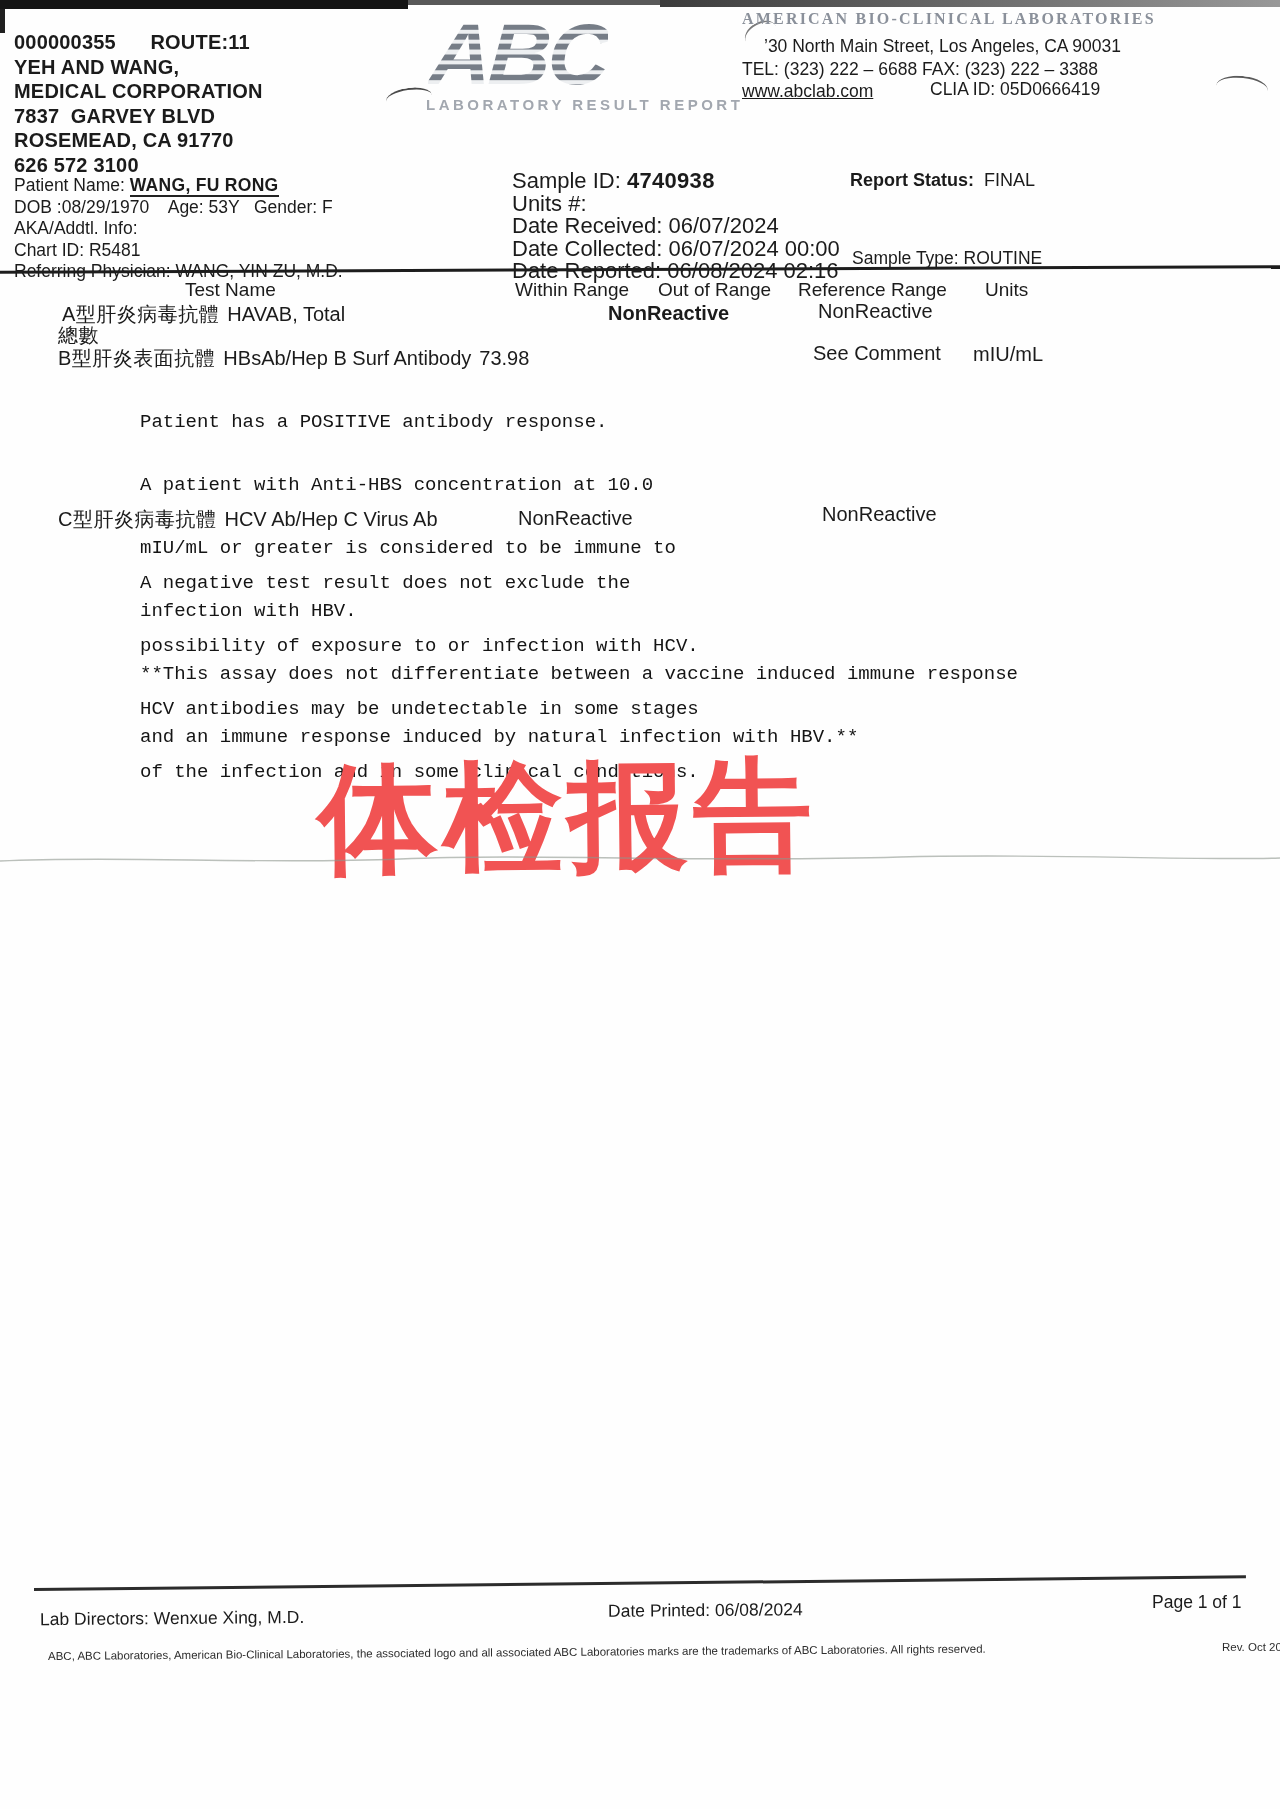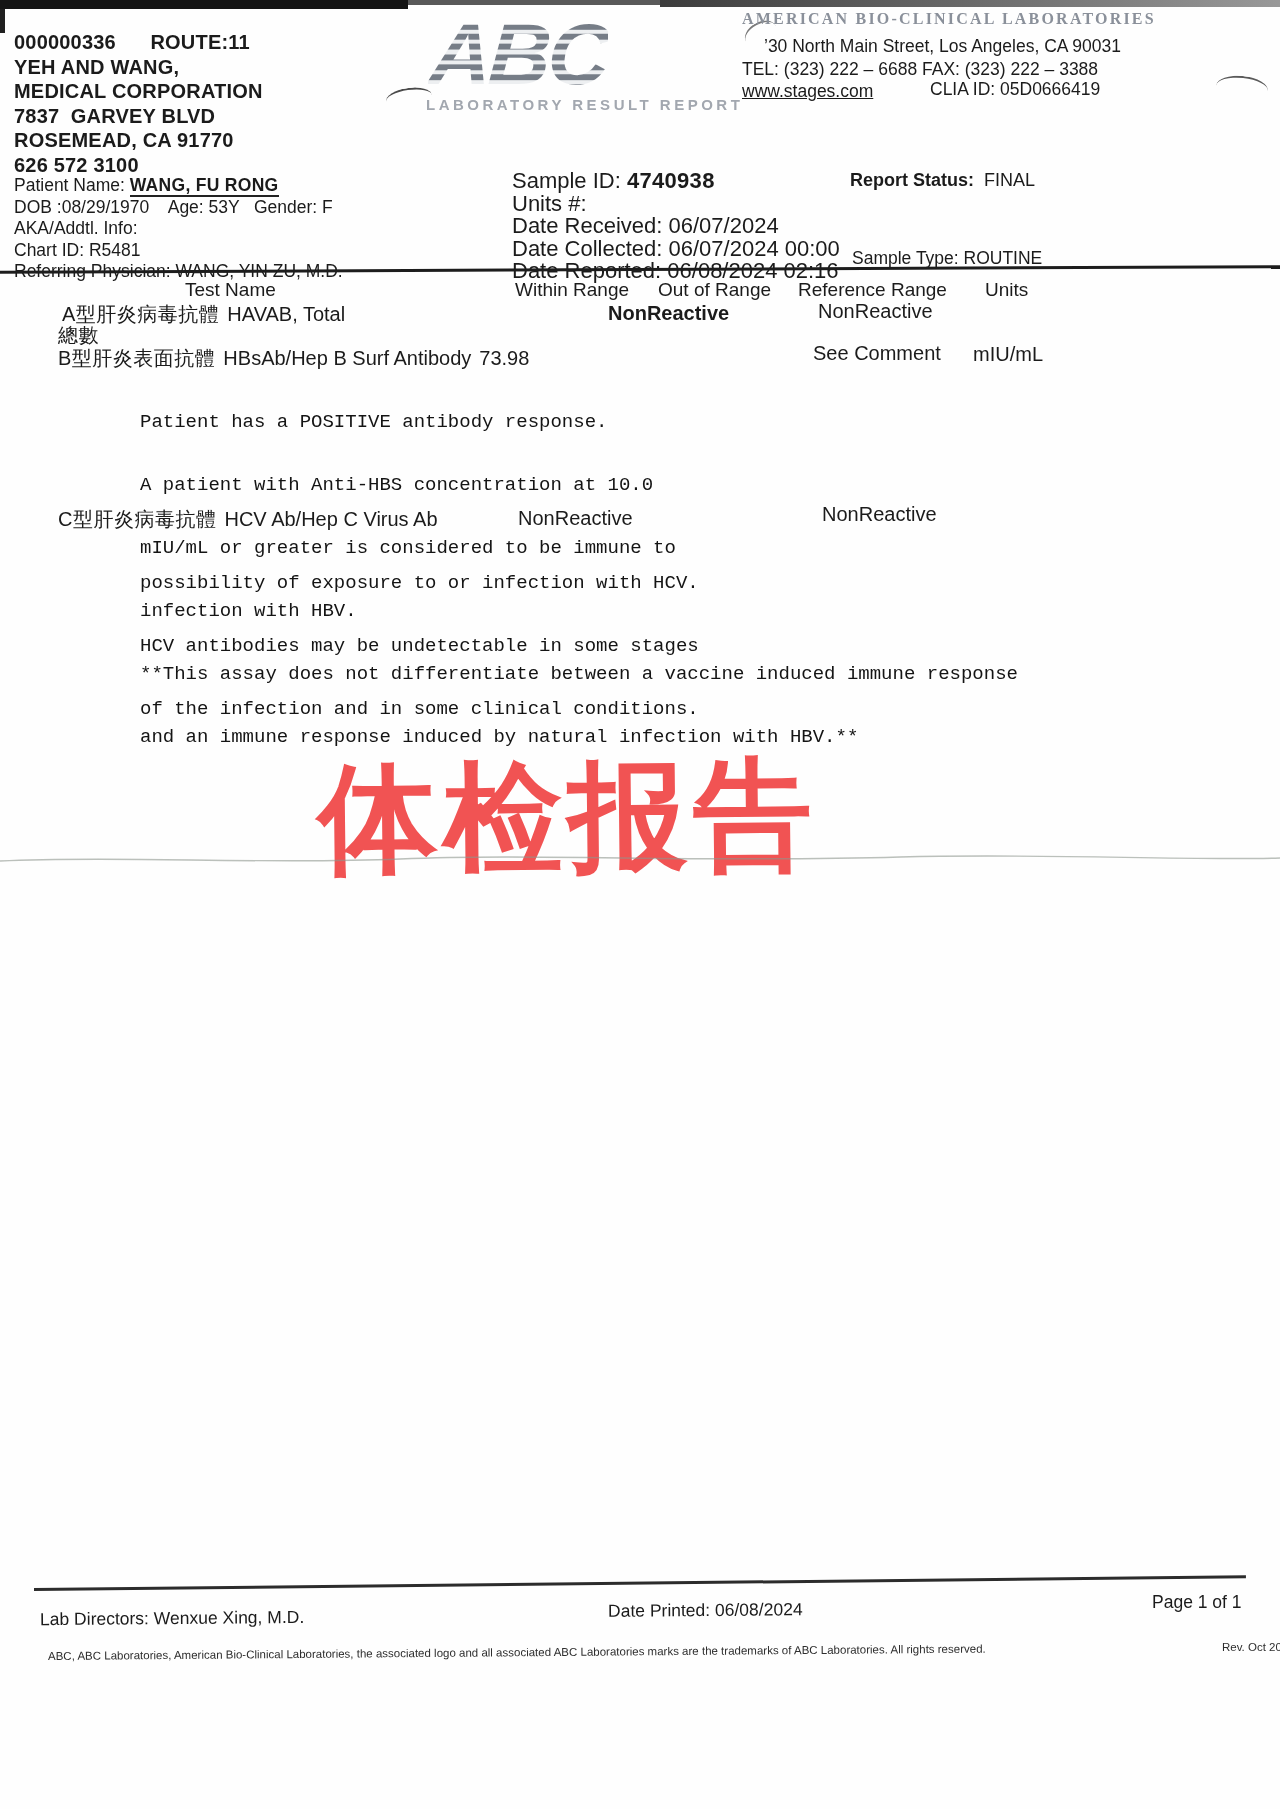--- a/index.html
+++ b/index.html
@@ -81,37 +81,37 @@
 
   <div class="abs topbar1"></div>
   <div class="abs topbar2"></div>
   <div class="abs topbar3"></div>
   <div class="abs leftsliver"></div>
   <div class="abs arc" style="left:386px; top:88px; width:46px; height:20px; transform:rotate(-8deg);"></div>
   <div class="abs arc" style="left:1216px; top:76px; width:52px; height:24px; transform:rotate(6deg); border-top-color:#5a5a5a;"></div>
   <div class="abs arc" style="left:744px; top:22px; width:34px; height:24px; transform:rotate(-28deg); border-top-color:#7a7a7a;"></div>
 
   <div class="abs clinic">
-    <div class="pre">000000336      ROUTE:11</div>
+    <div class="pre">000000355      ROUTE:11</div>
     <div>YEH AND WANG,</div>
     <div>MEDICAL CORPORATION</div>
     <div class="pre">7837  GARVEY BLVD</div>
     <div>ROSEMEAD, CA 91770</div>
     <div>626 572 3100</div>
   </div>
 
   <div class="abs" style="left:430px; top:14px;">
     <div class="abc-text">ABC</div>
   </div>
   <div class="abs abc-sub" style="left:426px; top:96px;">LABORATORY RESULT REPORT</div>
 
   <div class="abs stamp nowrap" style="left:742px; top:10px;">AMERICAN BIO-CLINICAL LABORATORIES</div>
   <div class="abs labline nowrap" style="left:764px; top:36px;">’30 North Main Street, Los Angeles, CA 90031</div>
   <div class="abs labline nowrap pre" style="left:742px; top:59px;">TEL: (323) 222 – 6688    FAX: (323) 222 – 3388</div>
-  <div class="abs labline weblink" style="left:742px; top:81px;">www.stages.com</div>
+  <div class="abs labline weblink" style="left:742px; top:81px;">www.abclab.com</div>
   <div class="abs labline nowrap" style="left:930px; top:79px;text-align:center;">CLIA ID: 05D0666419</div>
 
   <div class="abs patient">
     <div><span>Patient Name: </span><span class="uline">WANG, FU RONG</span></div>
     <div class="pre">DOB :08/29/1970    Age: 53Y   Gender: F</div>
     <div>AKA/Addtl. Info:</div>
     <div>Chart ID: R5481</div>
     <div>Referring Physician: WANG, YIN ZU, M.D.</div>
   </div>
 
@@ -157,20 +157,21 @@
     <div>and an immune response induced by natural infection with HBV.**</div>
   </div>
 
   <div class="abs testrow" style="left:58px; top:506px;">
     <span class="cjk">C型肝炎病毒抗體</span>
     <span>HCV Ab/Hep C Virus Ab</span>
   </div>
   <div class="abs cell" style="left:518px; top:507px;">NonReactive</div>
   <div class="abs cell" style="left:822px; top:503px;">NonReactive</div>
   <div class="abs comment" style="left:140px; top:531px;">
+    <div>A negative test result does not exclude the</div>
     <div>possibility of exposure to or infection with HCV.</div>
     <div>HCV antibodies may be undetectable in some stages</div>
     <div>of the infection and in some clinical conditions.</div>
   </div>
 
   <div class="abs watermark" style="color: rgb(241, 83, 83);">体检报告</div>
 
   <svg class="abs crease" viewBox="0 0 1280 22">
     <path d="M0,13 C120,7 260,17 400,11 C540,5 700,15 900,9 C1050,5 1180,13 1280,10" fill="none" stroke="#8e968e" stroke-width="1.4" opacity="0.6"></path>
   </svg>

